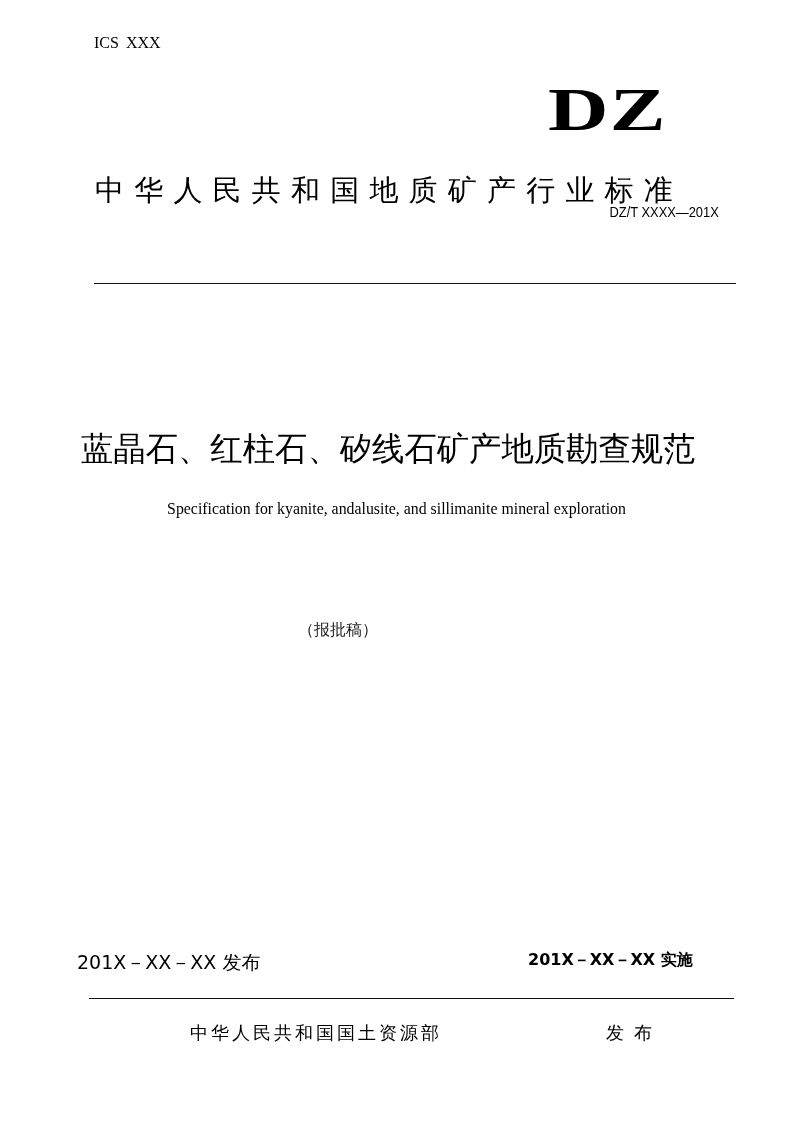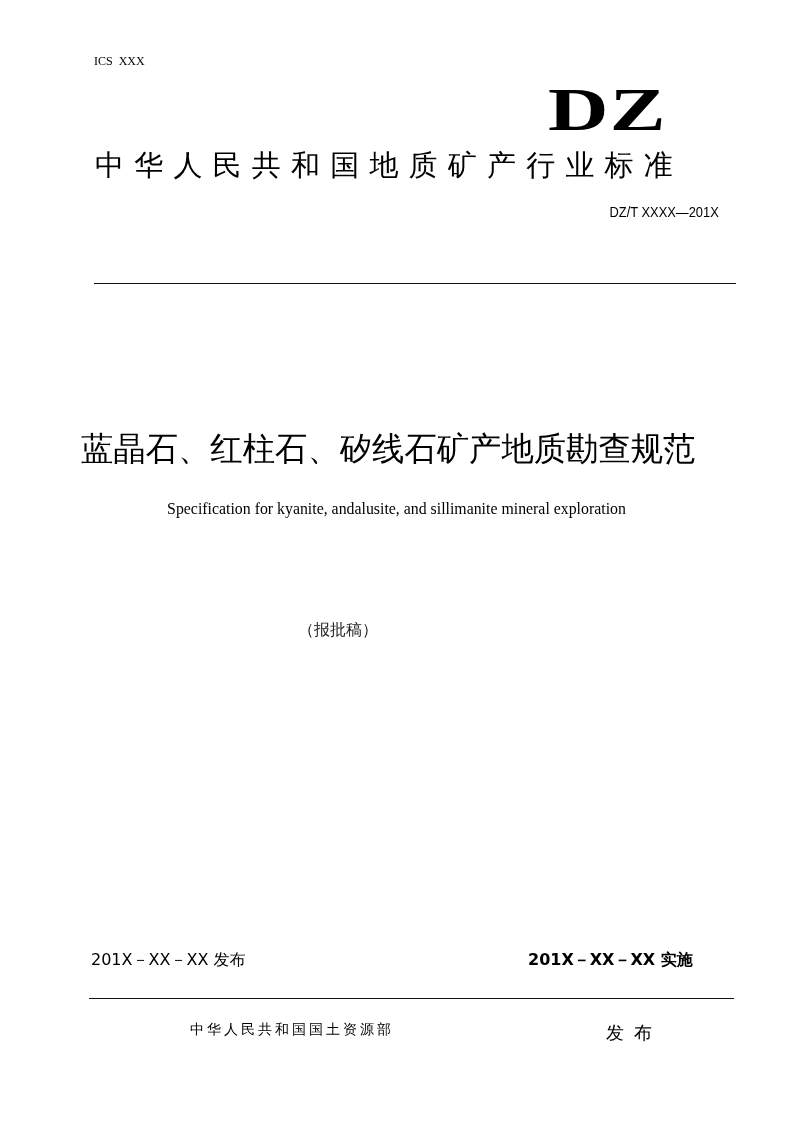--- a/index.html
+++ b/index.html
@@ -1,30 +1,30 @@
 <!DOCTYPE html>
 <html><head>
   <meta charset="utf-8">
   <style>
     html, body { margin: 0; padding: 0; background: #ffffff; }
     body { width: 793px; height: 1122px; position: relative; overflow: hidden; color: #000; font-family: "Liberation Serif", serif; }
     .abs { position: absolute; white-space: nowrap; }
-    .ics { left: 94px; top: 54px; font-size: 12px; font-family: "Liberation Serif", serif; word-spacing: 3px; }
+    .ics { left: 94px; top: 34px; font-size: 16px; font-family: "Liberation Serif", serif; word-spacing: 3px; }
     .logo { left: 548px; top: 78px; font-size: 62px; font-weight: bold; font-family: "Liberation Serif", serif; letter-spacing: 1px; transform: scaleX(1.35); transform-origin: left top; line-height: 1; }
-    .std-title { left: 95px; top: 148px; font-size: 29px; font-family: Liberation Sans, sans-serif; letter-spacing: 10.2px; line-height: 1.2; }
+    .std-title { left: 95px; top: 176px; font-size: 29px; font-family: Liberation Mono, monospace; letter-spacing: 10.2px; line-height: 1.2; }
     .std-code { right: 74px; top: 204px; font-size: 14px; font-family: "Liberation Sans", sans-serif; transform: scaleX(0.92); transform-origin: right top; }
     .rule { position: absolute; height: 0; border-top: 1.2px solid #111; }
     .rule.top { left: 94px; width: 642px; top: 283px; }
     .rule.bottom { left: 89px; width: 645px; top: 998px; }
     .doc-title { left: 81px; top: 429px; font-size: 33px; font-family: "DejaVu Sans", sans-serif; line-height: 1.2; transform: scaleX(0.98); transform-origin: left top; }
     .doc-subtitle { left: 0; width: 793px; text-align: center; top: 499px; font-size: 16.5px; font-family: "Liberation Serif", serif; transform: scaleX(0.96); }
     .draft { left: 0; width: 676px; text-align: center; top: 620px; font-size: 16px; font-family: "DejaVu Sans", sans-serif; color: #222; }
-    .issue-date { left: 91px; top: 950px; font-size: 16px; font-family: "DejaVu Sans", sans-serif; }
+    .issue-date { left: 77px; top: 950px; font-size: 19px; font-family: "DejaVu Sans", sans-serif; }
     .impl-date { left: 528px; top: 950px; font-size: 16px; font-family: "DejaVu Sans", sans-serif; font-weight: bold; }
-    .issuer { left: 190px; top: 1021px; font-size: 14px; font-family: Liberation Serif, serif; letter-spacing: 3px; }
+    .issuer { left: 190px; top: 1021px; font-size: 18px; font-family: Liberation Serif, serif; letter-spacing: 3px; }
     .issuer-action { left: 566px; top: 1021px; font-size: 18px; font-family: "DejaVu Sans", sans-serif; letter-spacing: 10px; margin-left: 40px; }
   </style>
 </head>
 <body>
 
 <div class="abs ics">ICS  XXX</div>
 
 <div class="abs logo">DZ</div>
 
 <div class="abs std-title">中华人民共和国地质矿产行业标准</div>

